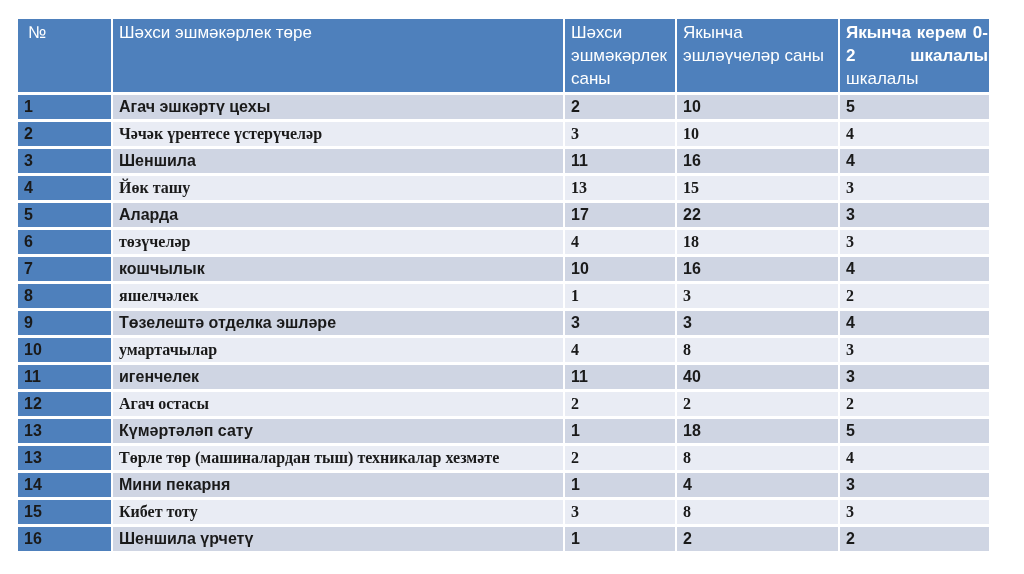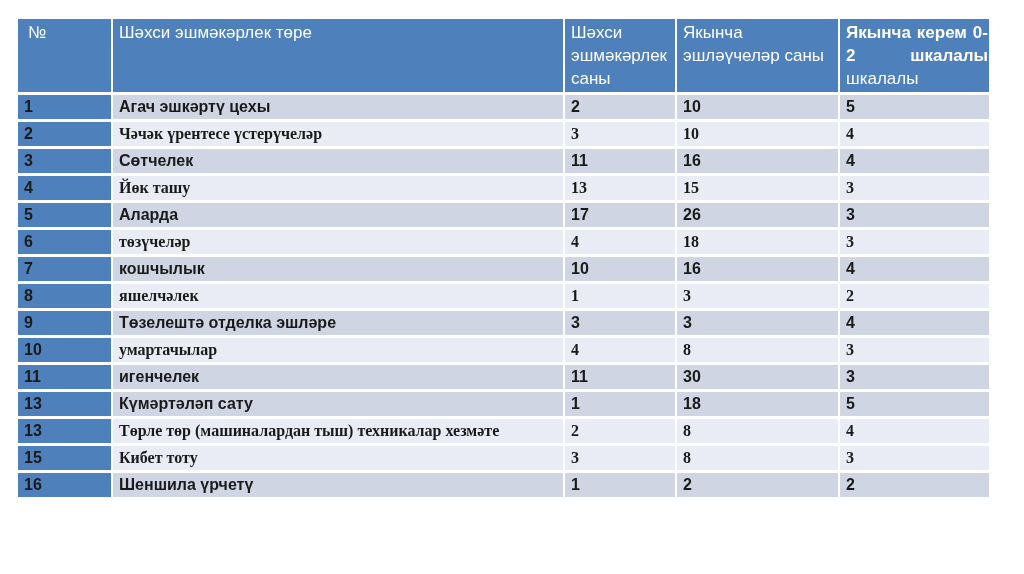--- a/index.html
+++ b/index.html
@@ -101,37 +101,37 @@
   </tr>
         <tr class="even">
     <td class="num">2</td>
     <td>Чәчәк үрентесе үстерүчеләр</td>
     <td>3</td>
     <td>10</td>
     <td>4</td>
   </tr>
         <tr class="odd">
     <td class="num">3</td>
-    <td>Сөтчелек</td>
+    <td>Шеншила</td>
     <td>11</td>
     <td>16</td>
     <td>4</td>
   </tr>
         <tr class="even">
     <td class="num">4</td>
     <td>Йөк ташу</td>
     <td>13</td>
     <td>15</td>
     <td>3</td>
   </tr>
         <tr class="odd">
     <td class="num">5</td>
     <td>Аларда</td>
     <td>17</td>
-    <td>26</td>
+    <td>22</td>
     <td>3</td>
   </tr>
         <tr class="even">
     <td class="num">6</td>
     <td>төзүчеләр</td>
     <td>4</td>
     <td>18</td>
     <td>3</td>
   </tr>
         <tr class="odd">
@@ -159,36 +159,50 @@
     <td class="num">10</td>
     <td>умартачылар</td>
     <td>4</td>
     <td>8</td>
     <td>3</td>
   </tr>
         <tr class="odd">
     <td class="num">11</td>
     <td>игенчелек</td>
     <td>11</td>
-    <td>30</td>
-    <td>3</td>
+    <td>40</td>
+    <td>3</td>
+  </tr>
+        <tr class="even">
+    <td class="num">12</td>
+    <td>Агач остасы</td>
+    <td>2</td>
+    <td>2</td>
+    <td>2</td>
   </tr>
         <tr class="odd">
     <td class="num">13</td>
     <td>Күмәртәләп сату</td>
     <td>1</td>
     <td>18</td>
     <td>5</td>
   </tr>
         <tr class="even">
     <td class="num">13</td>
     <td>Төрле төр (машиналардан тыш) техникалар хезмәте</td>
     <td>2</td>
     <td>8</td>
     <td>4</td>
+  </tr>
+        <tr class="odd">
+    <td class="num">14</td>
+    <td>Мини пекарня</td>
+    <td>1</td>
+    <td>4</td>
+    <td>3</td>
   </tr>
         <tr class="even">
     <td class="num">15</td>
     <td>Кибет тоту</td>
     <td>3</td>
     <td>8</td>
     <td>3</td>
   </tr>
         <tr class="odd">
     <td class="num">16</td>

